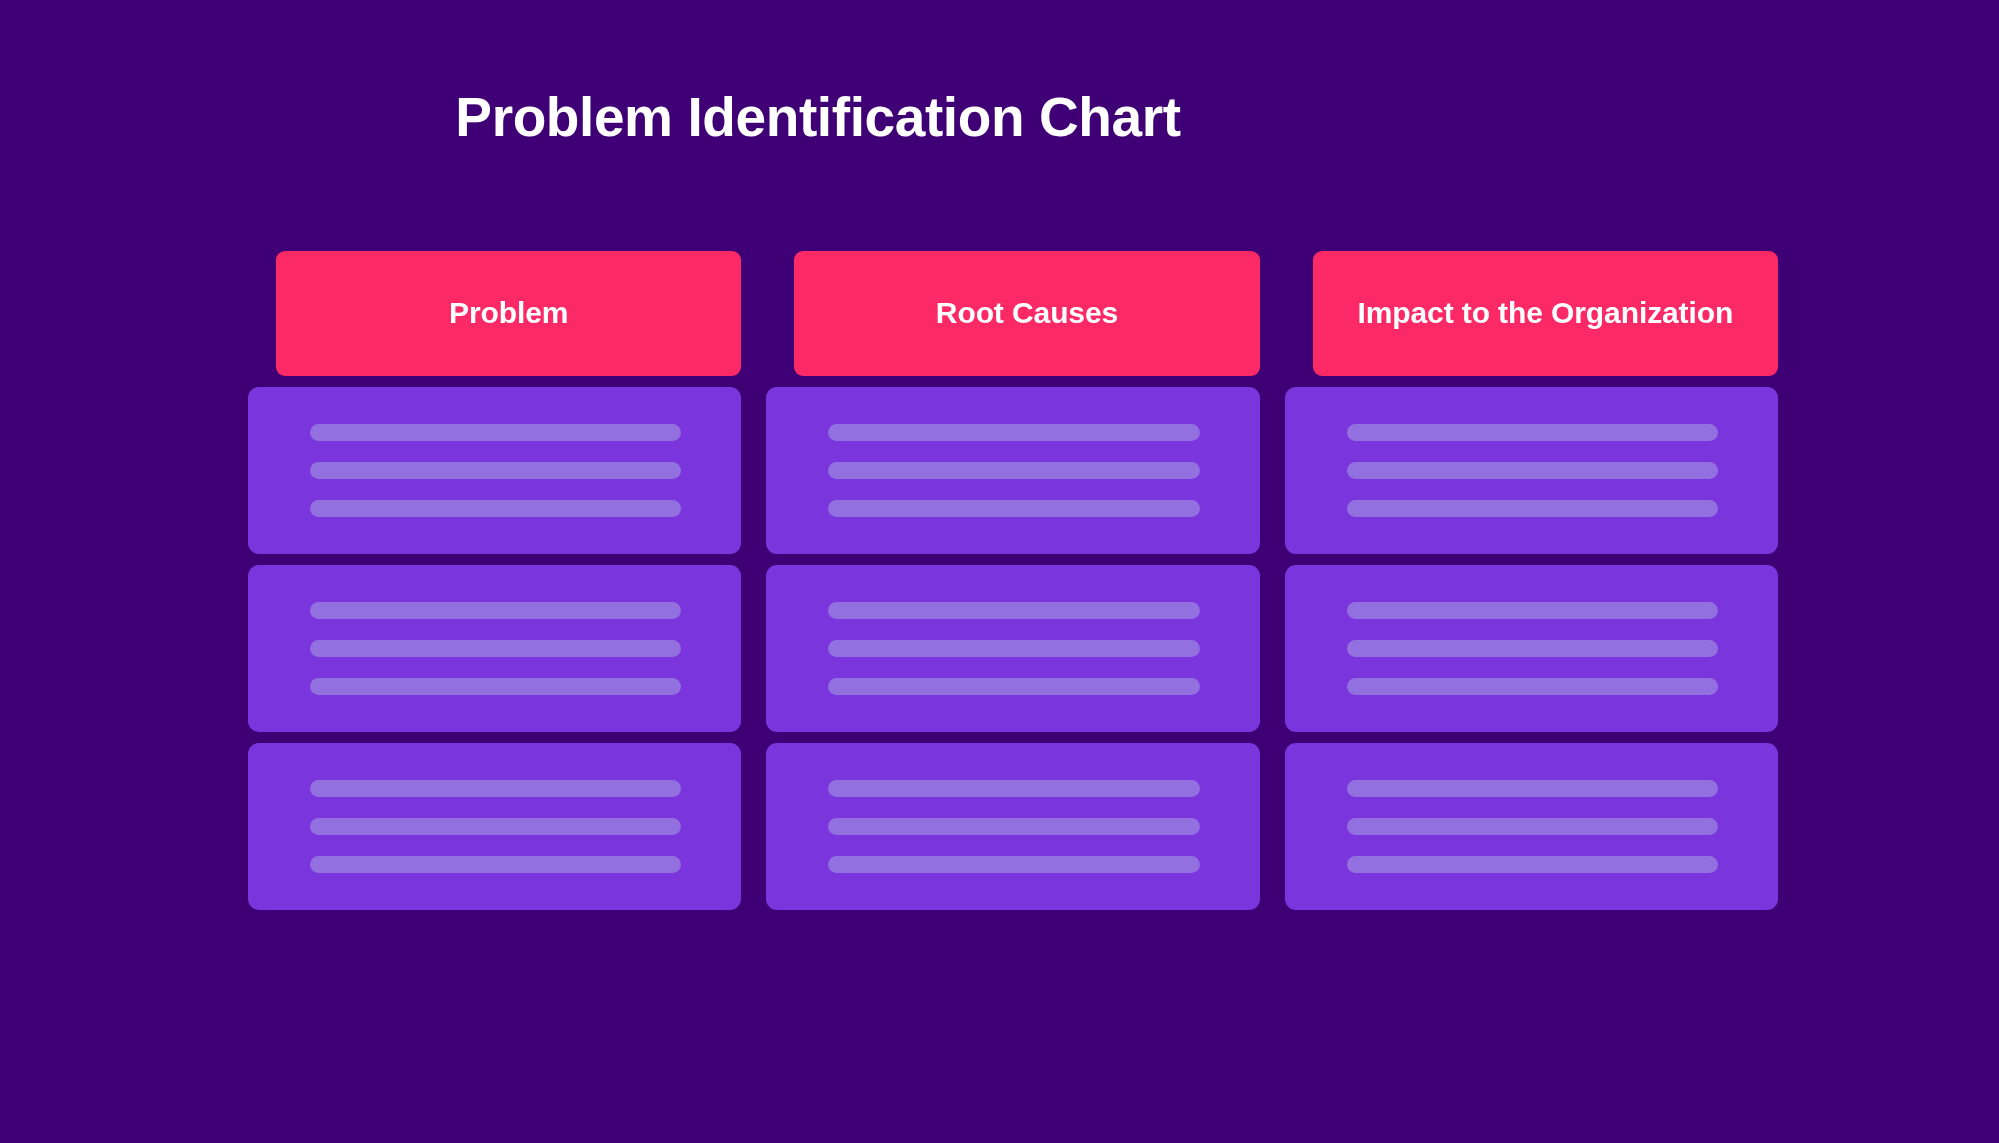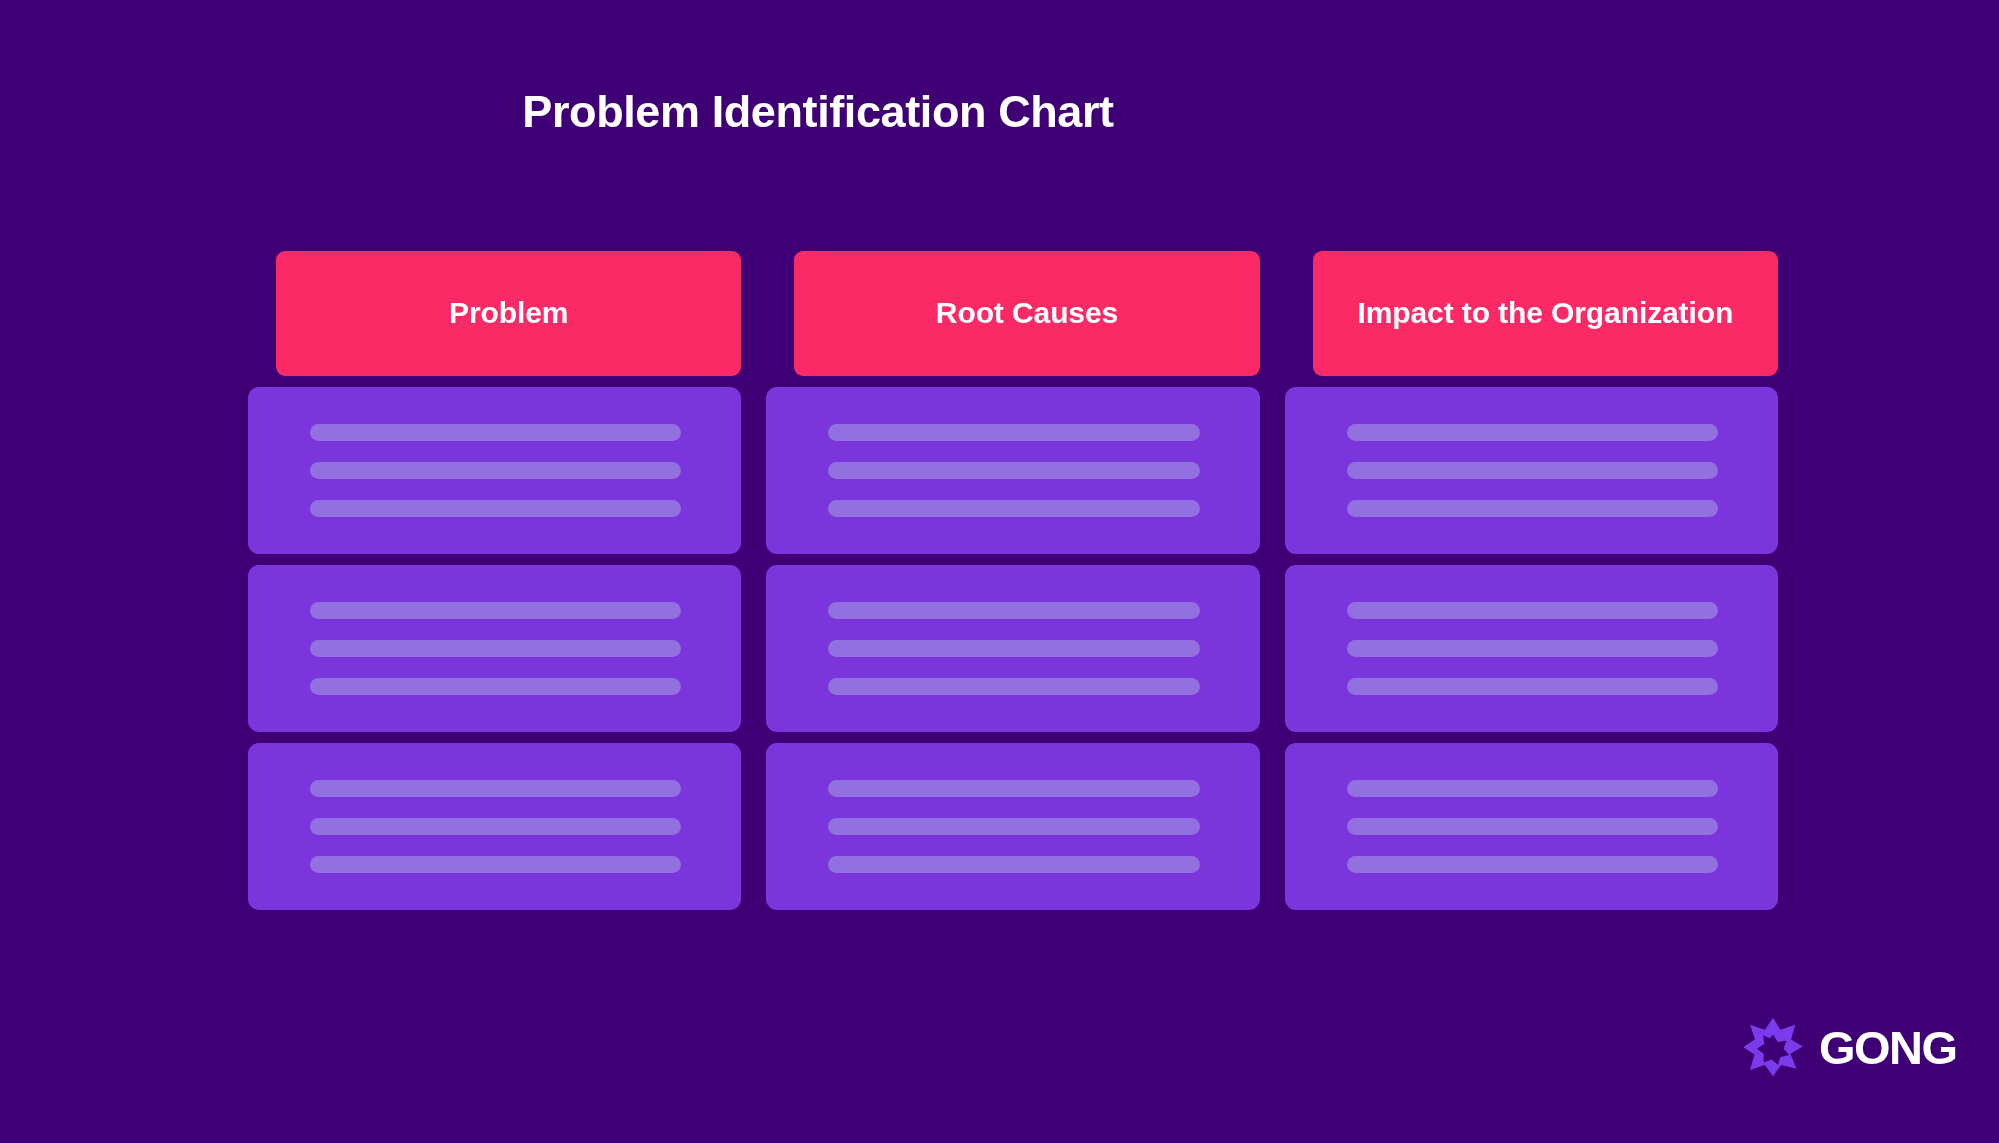--- a/index.html
+++ b/index.html
@@ -23,21 +23,21 @@
   }
 
   
   .page-title {
     position: absolute;
     top: 86px;
     left: 0;
     width: 1636px;
     text-align: center;
     color: #ffffff;
-    font-size: 45px;
+    font-size: 55px;
     font-weight: 700;
     letter-spacing: -0.4px;
     line-height: 1.15;
     white-space: nowrap;
   }
 
   
   .chart-table {
     position: absolute;
     left: 248px;
@@ -197,21 +197,14 @@
       </div>
       <div class="chart-cell">
         <div class="placeholder-line"></div>
         <div class="placeholder-line"></div>
         <div class="placeholder-line"></div>
       </div>
     </div>
 
   </div>
 
-  <div class="brand-logo">
-    <svg class="logo-mark" viewBox="0 0 100 100" aria-hidden="true">
-      <path d="M50 3 L62 22 L86 14 L79 38 L98 49 L78 61 L88 85 L63 79 L50 97 L37 79 L13 87 L20 62 L2 50 L21 38 L13 14 L37 22 Z" fill="#7c3aed"></path>
-      <path d="M50 30 L58 42 L72 40 L67 53 L76 63 L62 66 L58 79 L48 70 L35 75 L35 61 L24 53 L36 45 L34 31 L45 36 Z" fill="#3f0076"></path>
-    </svg>
-    <span class="logo-wordmark">GONG</span>
-  </div>
 
 </div>
 
 </body></html>

